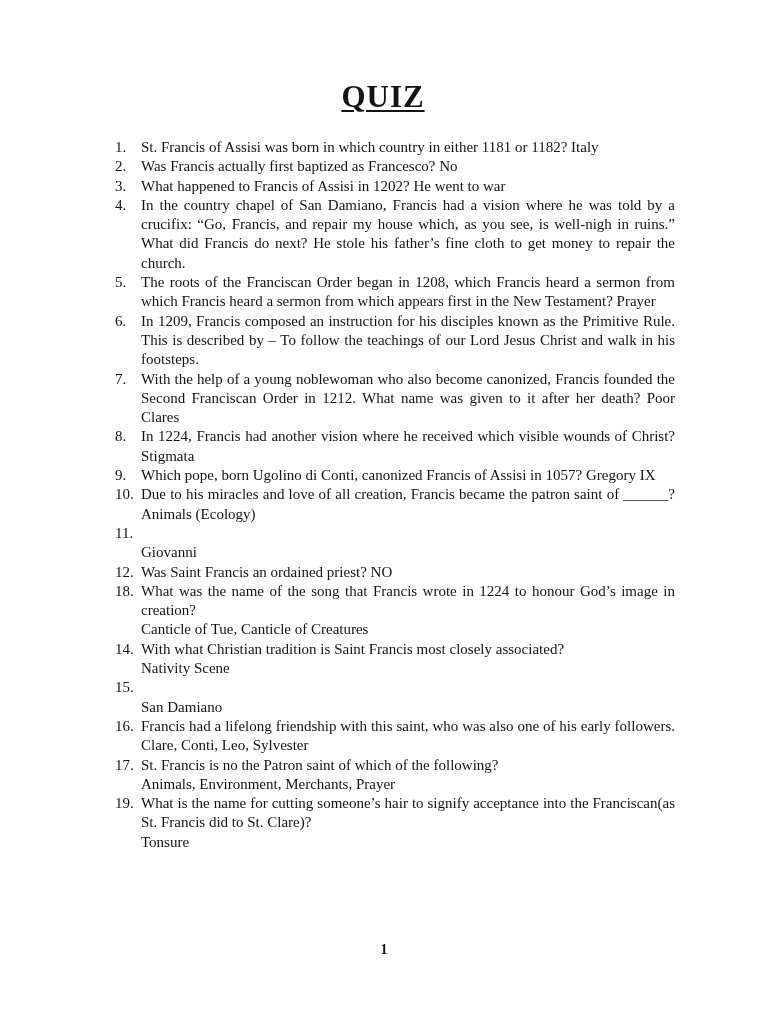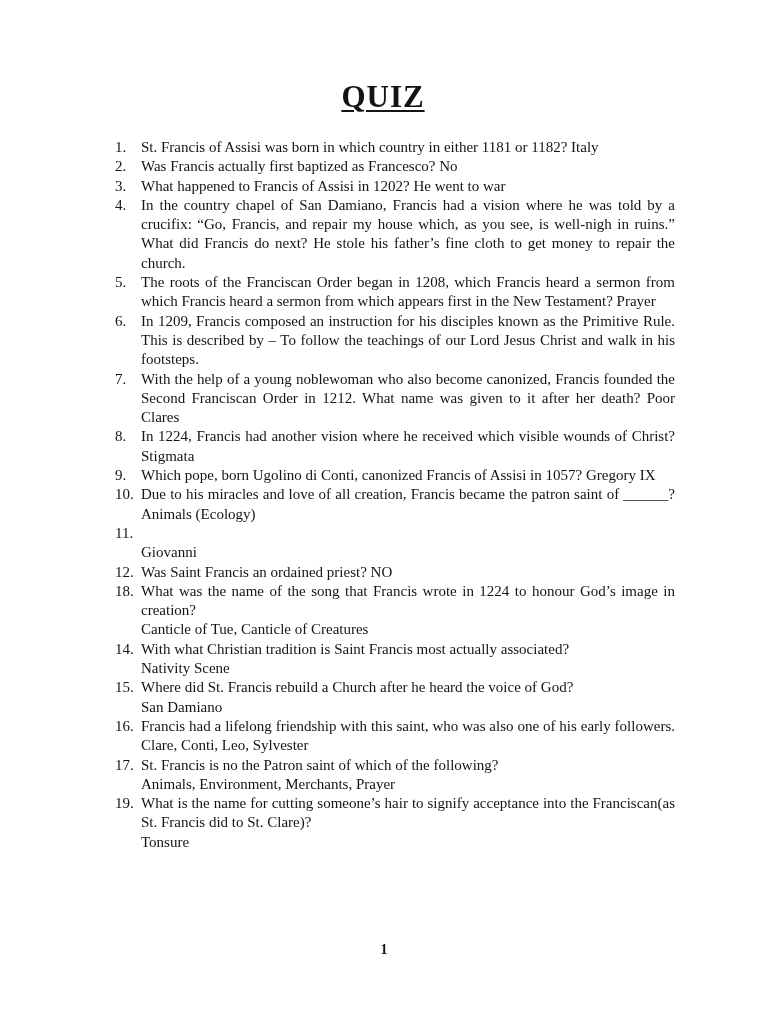--- a/index.html
+++ b/index.html
@@ -64,20 +64,20 @@
       <div class="question"><span class="qnum">4.</span><span>In the country chapel of San Damiano, Francis had a vision where he was told by a crucifix: “Go, Francis, and repair my house which, as you see, is well-nigh in ruins.” What did Francis do next? </span><b>He stole his father’s fine cloth to get money to repair the church.</b></div>
       <div class="question"><span class="qnum">5.</span><span>The roots of the Franciscan Order began in 1208, which Francis heard a sermon from which Francis heard a sermon from which appears first in the New Testament? </span><b>Prayer</b></div>
       <div class="question"><span class="qnum">6.</span><span>In 1209, Francis composed an instruction for his disciples known as the Primitive Rule. This is described by </span><b>– To follow the teachings of our Lord Jesus Christ and walk in his footsteps.</b></div>
       <div class="question"><span class="qnum">7.</span><span>With the help of a young noblewoman who also become canonized, Francis founded the Second Franciscan Order in 1212. What name was given to it after her death? </span><b>Poor Clares</b></div>
       <div class="question"><span class="qnum">8.</span><span>In 1224, Francis had another vision where he received which visible wounds of Christ? </span><b>Stigmata</b></div>
       <div class="question"><span class="qnum">9.</span><span>Which pope, born Ugolino di Conti, canonized Francis of Assisi in 1057? </span><b>Gregory IX</b></div>
       <div class="question"><span class="qnum">10.</span><span>Due to his miracles and love of all creation, Francis became the patron saint of ______? </span><b>Animals (Ecology)</b></div>
       <div class="question"><span class="qnum">11.</span><br><b>Giovanni</b></div>
       <div class="question"><span class="qnum">12.</span><span>Was Saint Francis an ordained priest? </span><b>NO</b></div>
       <div class="question"><span class="qnum">18.</span><span>What was the name of the song that Francis wrote in 1224 to honour God’s image in creation?</span><br><b>Canticle of Tue, Canticle of Creatures</b></div>
-      <div class="question"><span class="qnum">14.</span><span>With what Christian tradition is Saint Francis most actually associated?</span><br><b>Nativity Scene</b></div>
-      <div class="question"><span class="qnum">15.</span><span>Where did St. Francis rebuild a Church after he heard the voice of God?</span><br><b>San Damiano</b></div>
+      <div class="question"><span class="qnum">14.</span><span>With what Christian tradition is Saint Francis most closely associated?</span><br><b>Nativity Scene</b></div>
+      <div class="question"><span class="qnum">15.</span><br><b>San Damiano</b></div>
       <div class="question"><span class="qnum">16.</span><span>Francis had a lifelong friendship with this saint, who was also one of his early followers. </span><b>Clare</b><span>, Conti, Leo, Sylvester</span></div>
       <div class="question"><span class="qnum">17.</span><span>St. Francis is no the Patron saint of which of the following?</span><br><span>Animals, Environment, Merchants, </span><b>Prayer</b></div>
       <div class="question"><span class="qnum">19.</span><span>What is the name for cutting someone’s hair to signify acceptance into the Franciscan(as St. Francis did to St. Clare)?</span><br><b>Tonsure</b></div>
     </div>
 </div>
 <div class="page-footer">1</div>
 
 </body></html>

